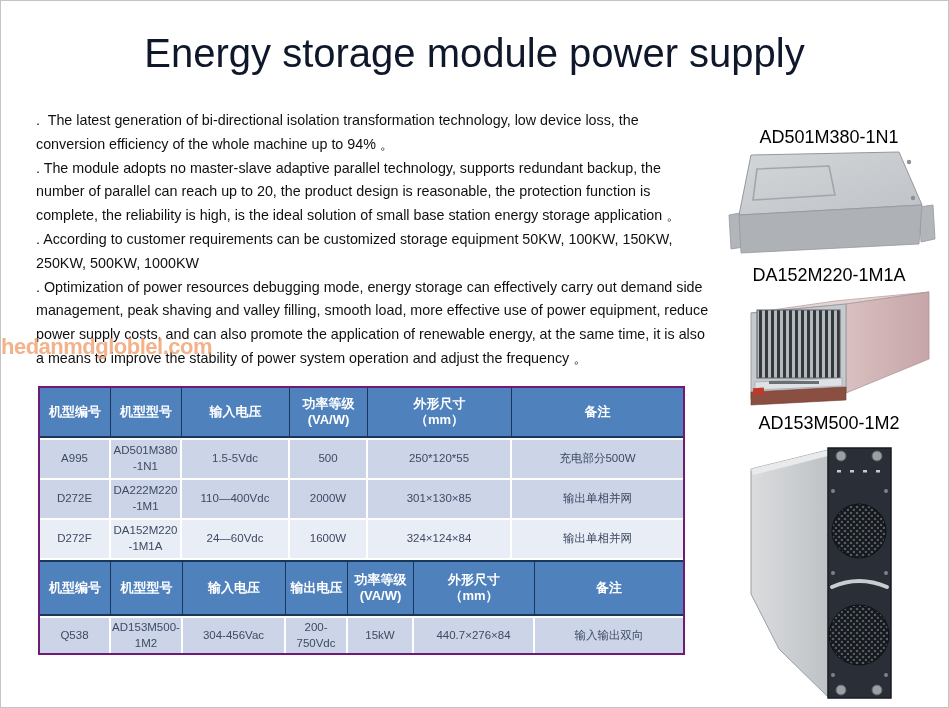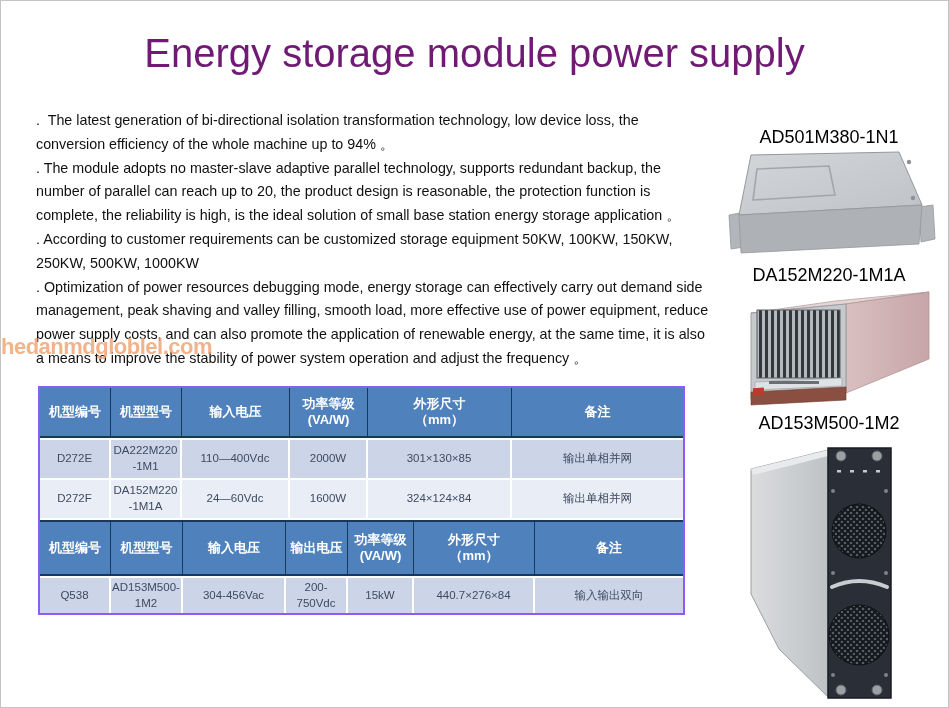--- a/index.html
+++ b/index.html
@@ -3,36 +3,36 @@
 <meta charset="utf-8">
 <style>
   html,body{margin:0;padding:0;background:#fff;}
   .page{
     position:relative;width:947px;height:706px;background:#fff;
     border:1px solid #c4c4c4;overflow:hidden;box-sizing:content-box;
     font-family:"Liberation Sans",sans-serif;color:#000;
   }
   .title{
     position:absolute;top:30px;left:0;width:100%;margin:0;
-    text-align:center;font-size:40px;font-weight:400;color:#701a75;letter-spacing:0;
+    text-align:center;font-size:40px;font-weight:400;color:#0f172a;letter-spacing:0;
   }
   .bullets{
     position:absolute;left:35px;top:108px;width:674px;
     font-size:14.3px;line-height:23.8px;color:#101010;
   }
   .bullets p{margin:0;white-space:pre-wrap;}
   .watermark{
     position:absolute;left:0px;top:333px;z-index:5;
     font-size:22px;font-weight:bold;color:#f09f6e;opacity:.8;
     letter-spacing:-.5px;pointer-events:none;
   }
   
   .tables{
     position:absolute;left:37px;top:385px;width:643px;
-    border:2px solid #8b5cf6;background:#fff;
+    border:2px solid #701a75;background:#fff;
   }
   .tables table{
     border-collapse:separate;border-spacing:0;width:100%;table-layout:fixed;
   }
   .tables th{
     background:#4f81bd;color:#fff;font-size:13px;font-weight:bold;
     text-align:center;vertical-align:middle;white-space:pre-line;
     padding:4px 1px;border-right:1px solid #17375d;border-bottom:2px solid #17375d;
     line-height:1.25;
   }
@@ -91,20 +91,28 @@
           <th>机型型号</th>
           <th>输入电压</th>
           <th>功率等级
 (VA/W)</th>
           <th>外形尺寸
 （mm）</th>
           <th>备注</th>
         </tr>
       </thead>
       <tbody>
+        <tr class="dark">
+          <td>A995</td>
+          <td>AD501M380-1N1</td>
+          <td>1.5-5Vdc</td>
+          <td>500</td>
+          <td>250*120*55</td>
+          <td>充电部分500W</td>
+        </tr>
         <tr class="dark">
           <td>D272E</td>
           <td>DA222M220-1M1</td>
           <td>110—400Vdc</td>
           <td>2000W</td>
           <td>301×130×85</td>
           <td>输出单相并网</td>
         </tr>
         <tr class="light">
           <td>D272F</td>

